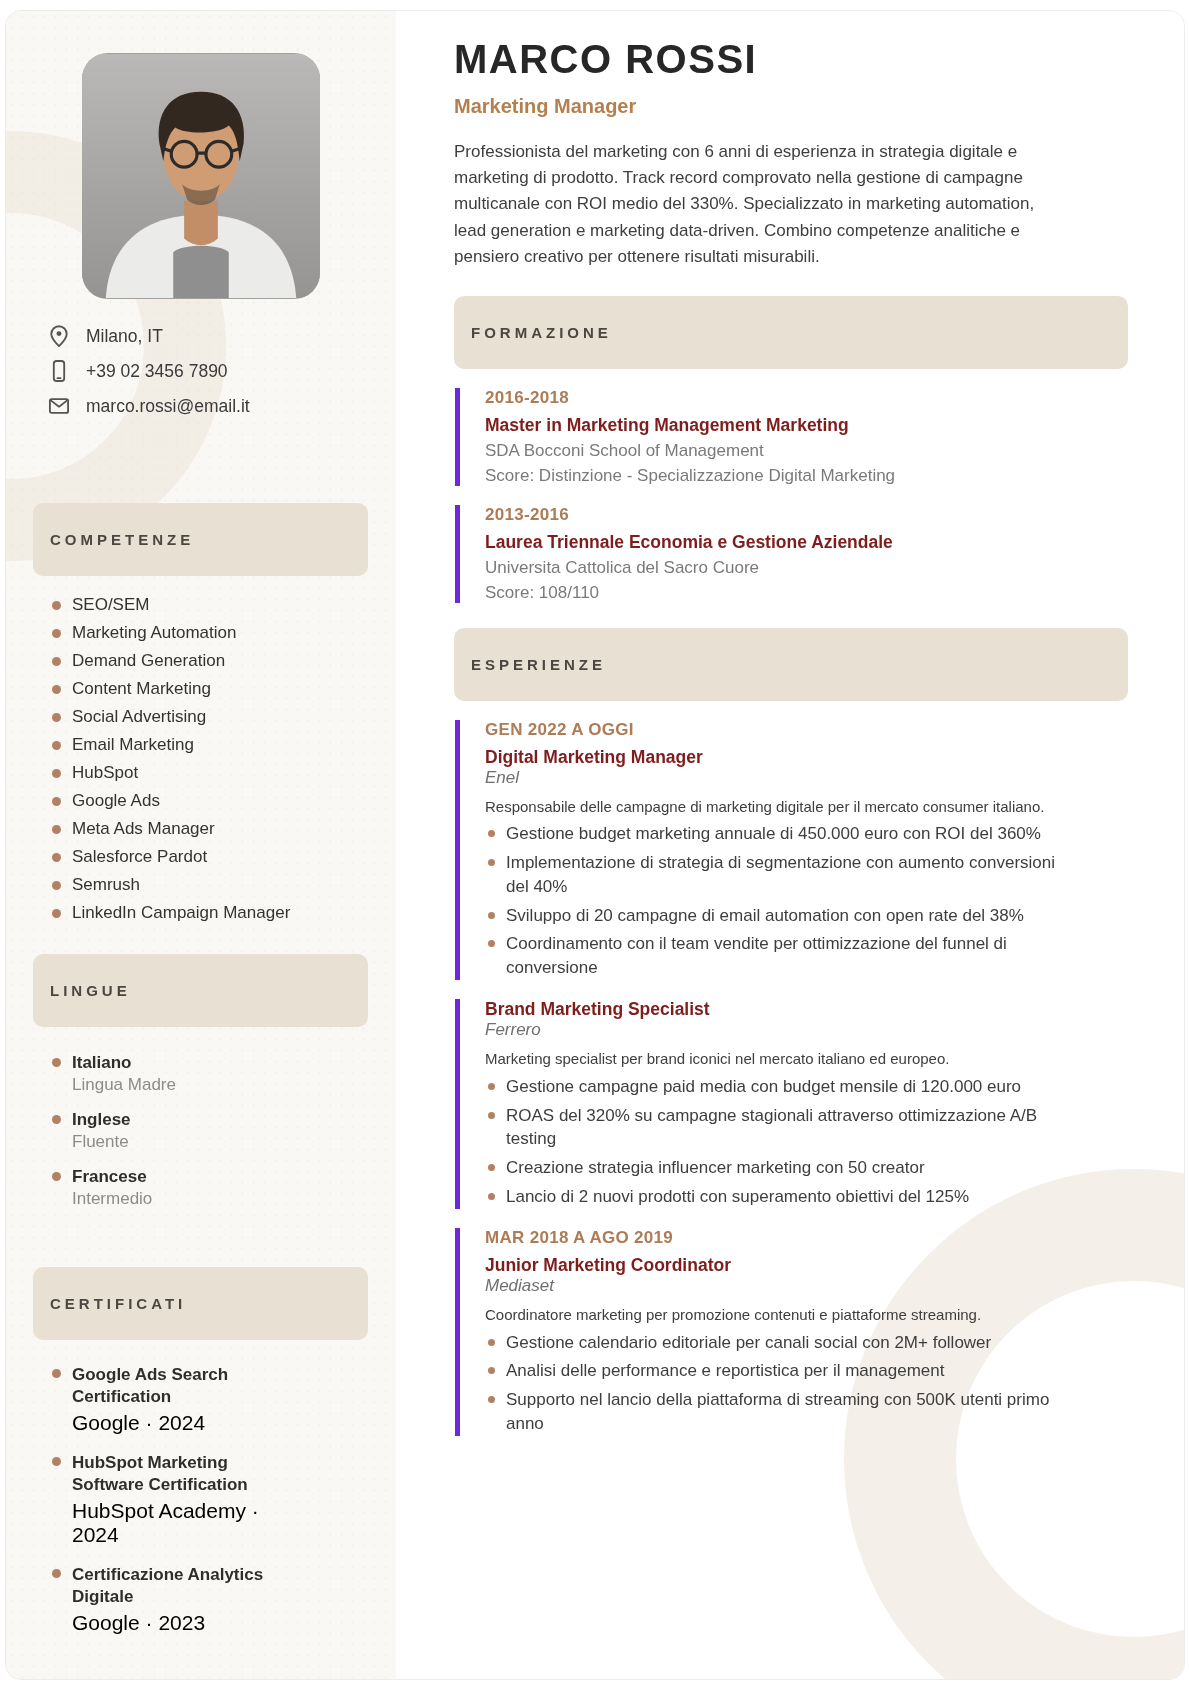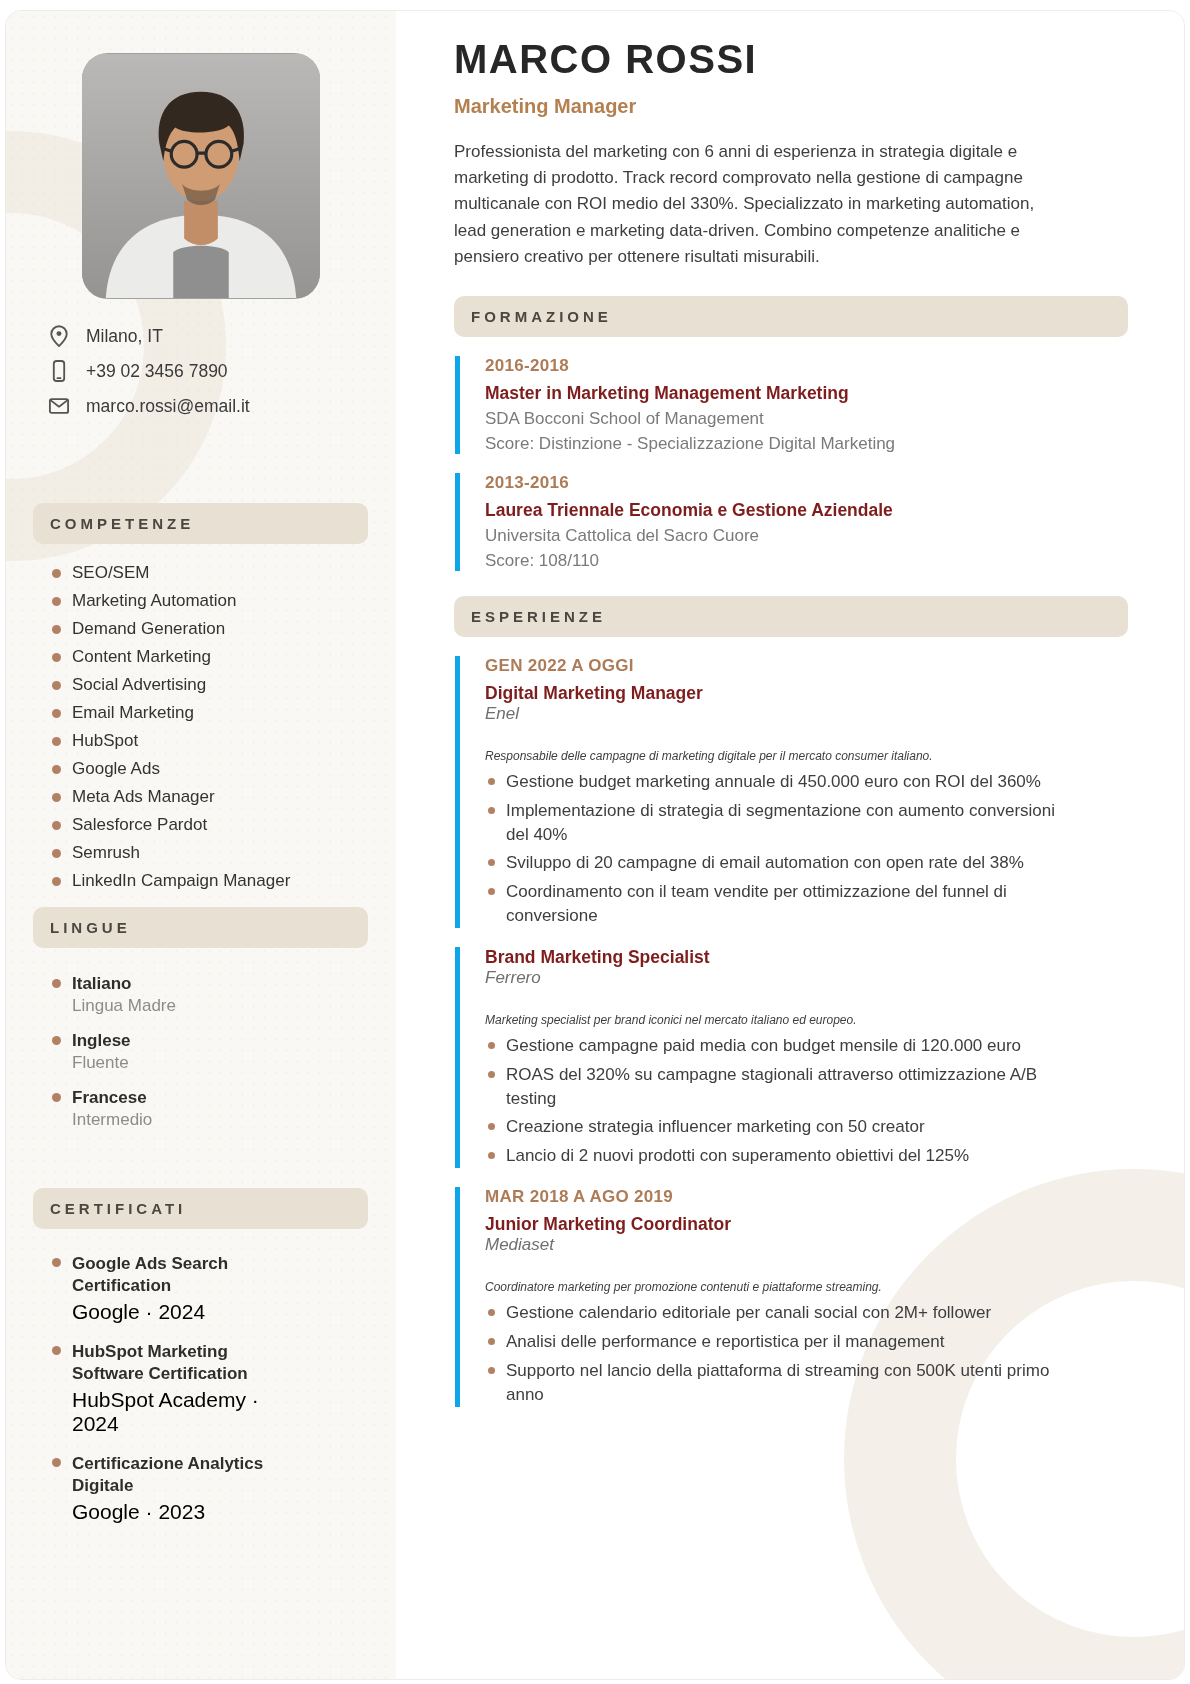--- a/index.html
+++ b/index.html
@@ -20,25 +20,25 @@
 
   .photo { width:238px; height:246px; border-radius:26px; overflow:hidden;
     margin:42px auto 0; background:#a3a1a0; }
   .photo svg { display:block; }
 
   .contact { margin:24px 0 0 40px; }
   .contact-row { display:flex; align-items:center; gap:14px; margin-bottom:9px; }
   .contact-row svg { width:26px; height:26px; flex-shrink:0; }
   .contact-row span { font-size:17.5px; color:#3a3a3a; }
 
-  .pill { background:#e8e0d3; border-radius:10px; padding:12px 17px;
+  .pill { background:#e8e0d3; border-radius:10px; padding:28px 17px;
     font-size:15px; font-weight:700; letter-spacing:4px; color:#4c4641; }
   .side-pill { margin:0 28px 0 27px; }
   .pill-competenze { margin-top:84px; }
-  .pill-lingue { margin-top:17px; }
+  .pill-lingue { margin-top:32px; }
   .pill-certificati { margin-top:58px; }
 
   ul.skills { list-style:none; margin:20px 0 0 46px; }
   ul.skills li { position:relative; padding-left:20px; margin-bottom:10px;
     font-size:17px; color:#333; line-height:18px; }
   ul.skills li::before, .lang-item::before, .cert-item::before { content:'';
     position:absolute; left:0; top:5px; width:9px; height:9px; border-radius:50%;
     background:#b28163; }
 
   .lang-list { margin:26px 0 0 46px; }
@@ -57,26 +57,26 @@
   .ring-br { position:absolute; right:-240px; bottom:-70px; width:580px; height:580px;
     border-radius:50%; border:112px solid #f4f0e9; }
   .main-inner { position:relative; z-index:1; }
 
   .name { font-size:40px; font-weight:700; letter-spacing:1.5px; color:#272727; line-height:1.12; }
   .job-title { margin-top:13px; font-size:20px; font-weight:700; color:#b4804f; }
   .summary { margin-top:21px; font-size:17px; line-height:1.55; color:#3e3e3e; max-width:582px; }
 
   .main-pill { margin-top:25px; }
 
-  .entry { margin:19px 0 0 1px; padding-left:25px; border-left:5px solid #0ea5e9; }
+  .entry { margin:19px 0 0 1px; padding-left:25px; border-left:5px solid #6d28d9; }
   .period { font-size:17px; font-weight:700; color:#ad7b55; letter-spacing:.3px; }
   .degree { margin-top:7px; font-size:17.5px; font-weight:700; color:#7f1d1d; }
   .muted  { margin-top:5px; font-size:17px; color:#7a7a7a; }
   .company { font-size:17px; font-style:italic; color:#6f6f6f; }
-  .desc { margin-top:24px; font-size:12px; line-height:1.45; color:#3e3e3e; max-width:578px;font-style:italic; }
+  .desc { margin-top:8px; font-size:15px; line-height:1.45; color:#3e3e3e; max-width:578px; }
 
   ul.jb { list-style:none; max-width:578px; }
   ul.jb li { position:relative; padding-left:21px; margin-top:5px;
     font-size:17px; line-height:1.4; color:#3e3e3e; }
   ul.jb li::before { content:''; position:absolute; left:3px; top:8px;
     width:7px; height:7px; border-radius:50%; background:#b28163; }
 </style>
 </head>
 <body>
 

